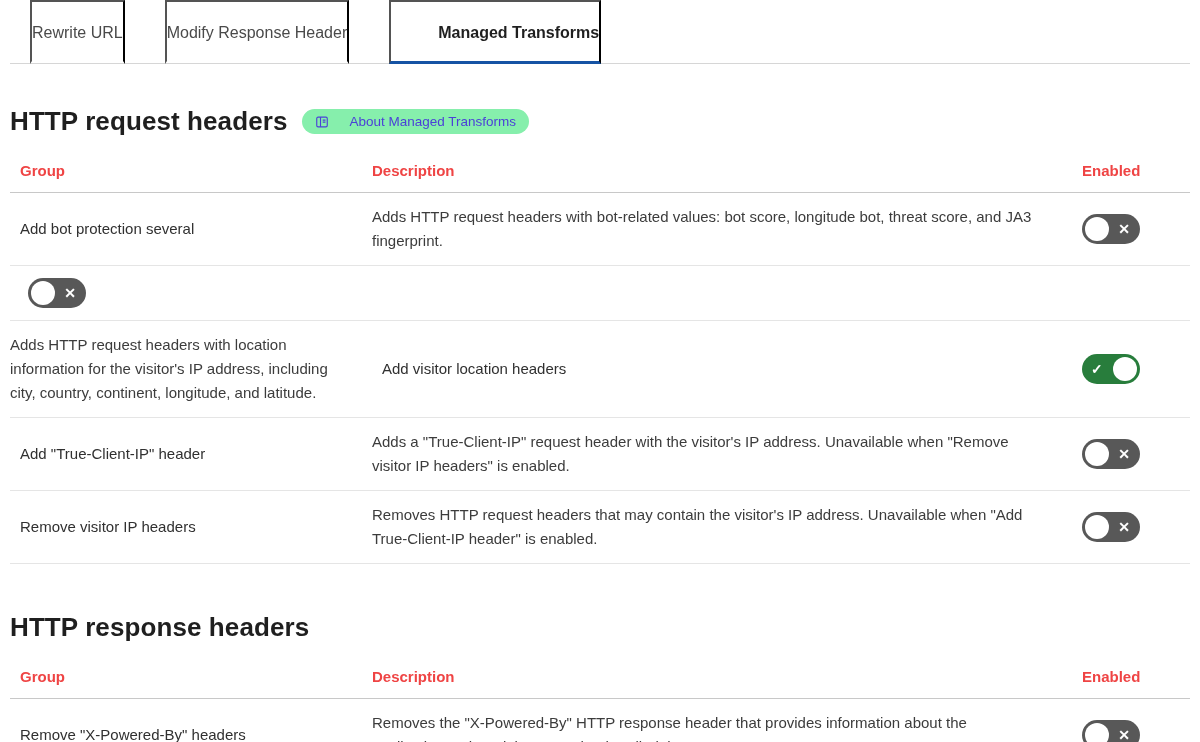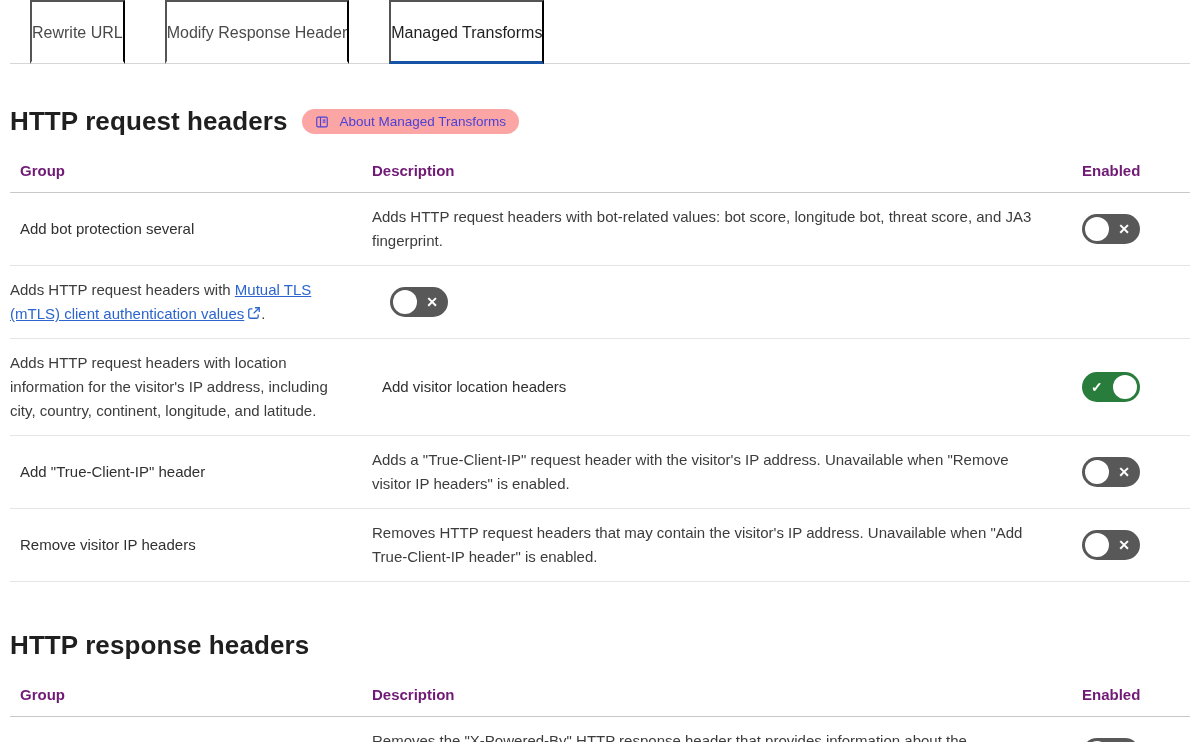--- a/index.html
+++ b/index.html
@@ -27,44 +27,45 @@
     color: #4a4a4a;
     cursor: pointer;
     border-bottom: 3px solid transparent;
     margin-bottom: -1px;
     padding-top: 2px;
     white-space: nowrap;
     background: none;
   }
   .tab.active {
     color: #1f1f1f;
-    font-weight: 400;
+    font-weight: 700;
     border-bottom-color: #1553a4;
+    padding-left: 47px;
   }
 
   
   .section-head {
     display: flex;
     align-items: center;
     gap: 14px;
     margin-top: 42px;
     margin-bottom: 14px;
   }
   .section-head.second { margin-top: 48px; }
   .section-title {
     font-size: 26px;
     font-weight: 700;
     color: #1f1f1f;
     letter-spacing: 0.1px;
   }
   .badge {
     display: inline-flex;
     align-items: center;
-    gap: 11px;
-    background: #fca5a5;
+    gap: 21px;
+    background: #86efac;
     color: #4b41d7;
     font-size: 13.5px;
     padding: 5px 13px;
     border-radius: 15px;
     cursor: pointer;
     text-decoration: none;
     white-space: nowrap;
   }
   .badge svg { display: block; }
 
@@ -73,21 +74,21 @@
     display: grid;
     grid-template-columns: 362px 692px 1fr;
     align-items: center;
     border-bottom: 1px solid #e5e5e5;
   }
   .t-row.head { border-bottom: 1px solid #c8c8c8; }
   .cell { font-size: 15px; line-height: 24px; }
   .cell.group { padding: 12px 16px 12px 10px; color: #303030; }
   .cell.desc  { padding: 12px 24px 12px 0; color: #3c3c3c; }
   .cell.enabled { padding: 12px 0 12px 18px; }
-  .t-row.head .cell { font-weight: 700; color: #701a75; padding-top: 8px; padding-bottom: 9px; }
+  .t-row.head .cell { font-weight: 700; color: #ef4444; padding-top: 8px; padding-bottom: 9px; }
 
   .desc a {
     color: #2c65cd;
     text-decoration: underline;
     cursor: pointer;
   }
   .ext-icon {
     display: inline-block;
     vertical-align: -1px;
     margin-left: 3px;
@@ -170,29 +171,20 @@
       <div class="cell enabled">
         <button class="toggle off" role="switch" aria-checked="false">
 
           <span class="toggle-glyph cross">✕</span>
           <span class="toggle-knob"></span>
         </button>
       </div>
     </div>
 
     <div class="t-row">
-      <div class="cell desc">
-        <span>Adds HTTP request headers with </span><a>Mutual TLS (mTLS) client authentication values</a><span class="ext-icon">
-          <svg width="14" height="14" viewBox="0 0 16 16" fill="none" stroke="currentColor" stroke-width="1.5">
-            <path d="M6.2 3.2H3.6A1.6 1.6 0 0 0 2 4.8v7.6A1.6 1.6 0 0 0 3.6 14h7.6a1.6 1.6 0 0 0 1.6-1.6V9.8"></path>
-            <path d="M9.2 2H14v4.8"></path>
-            <path d="M13.8 2.2 7.6 8.4"></path>
-          </svg>
-        </span><span>.</span>
-      </div>
       <div class="cell enabled">
         <button class="toggle off" role="switch" aria-checked="false">
 
           <span class="toggle-glyph cross">✕</span>
           <span class="toggle-knob"></span>
         </button>
       </div>
     </div>
 
     <div class="t-row">

